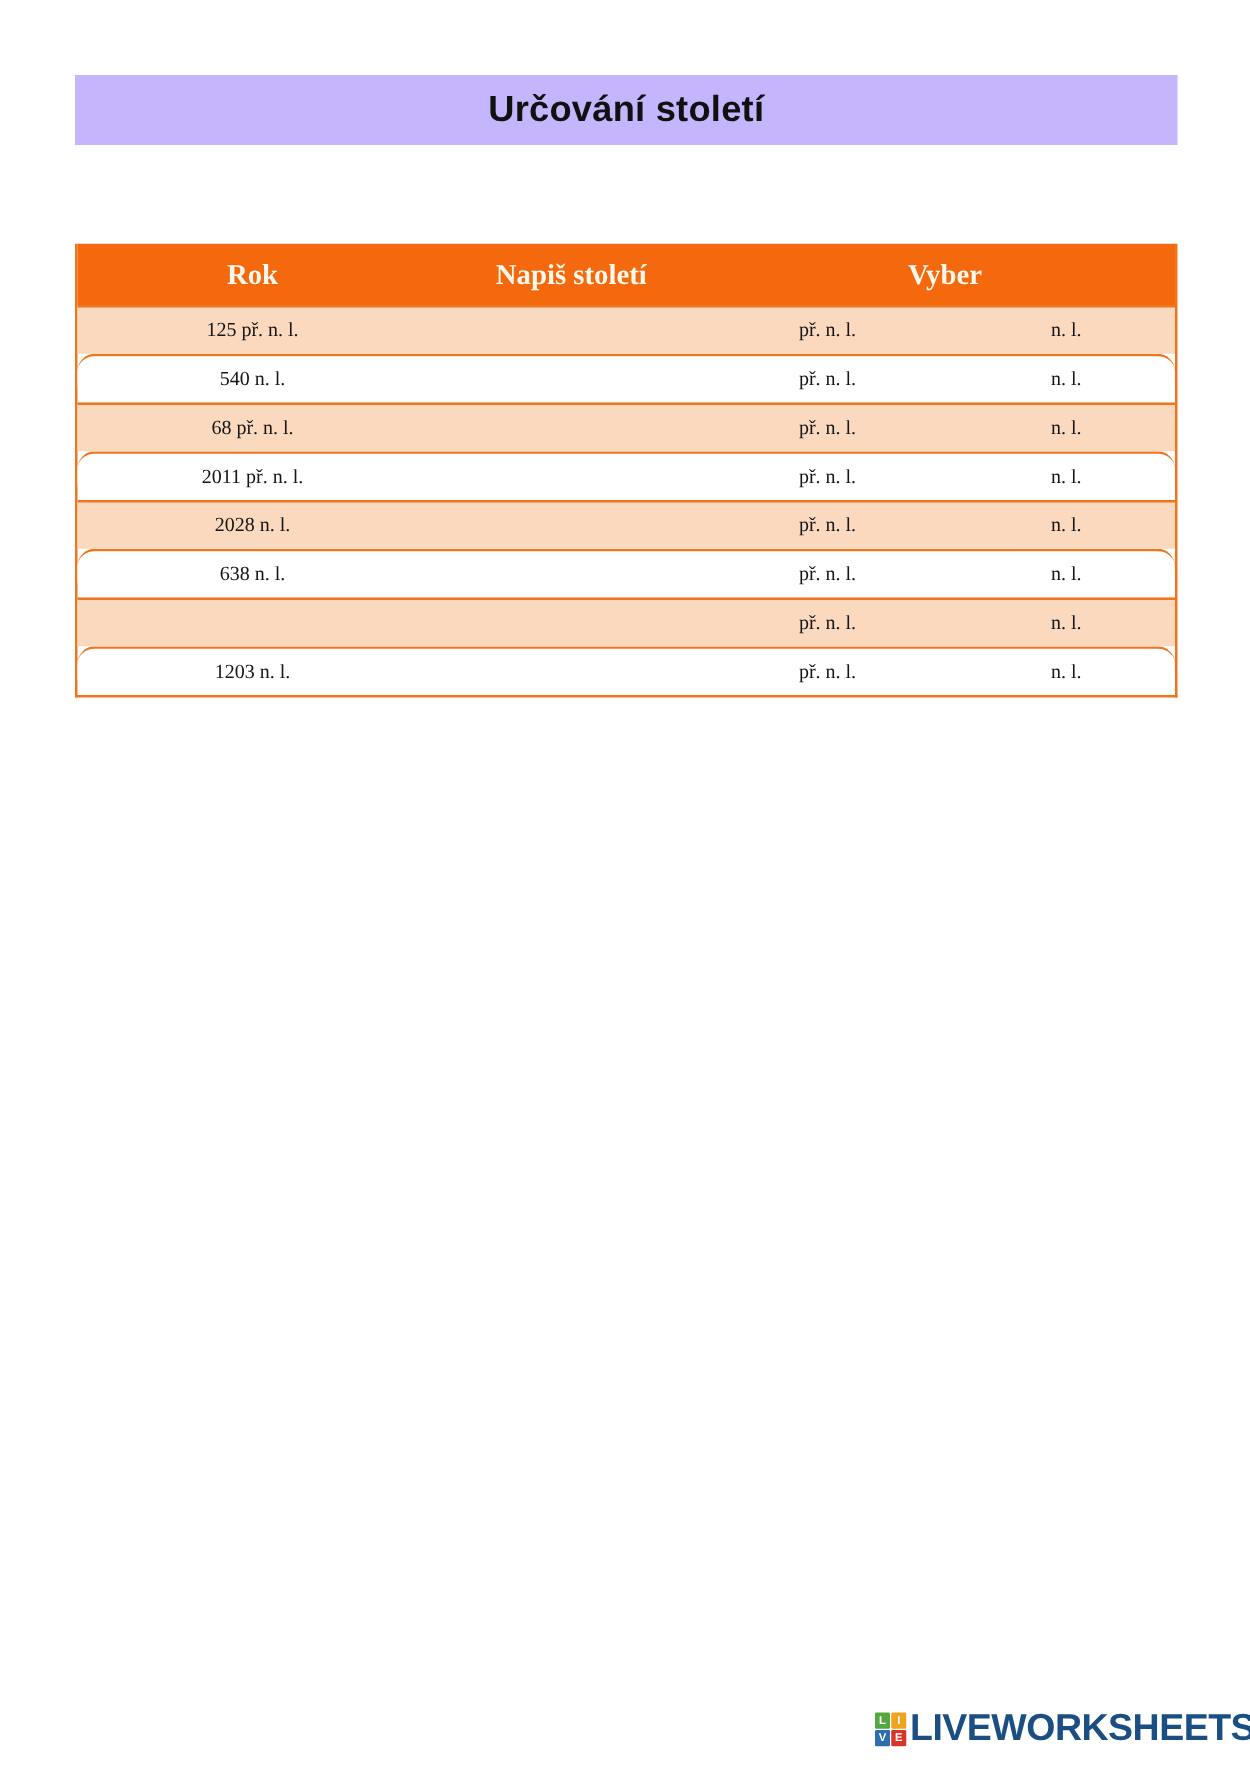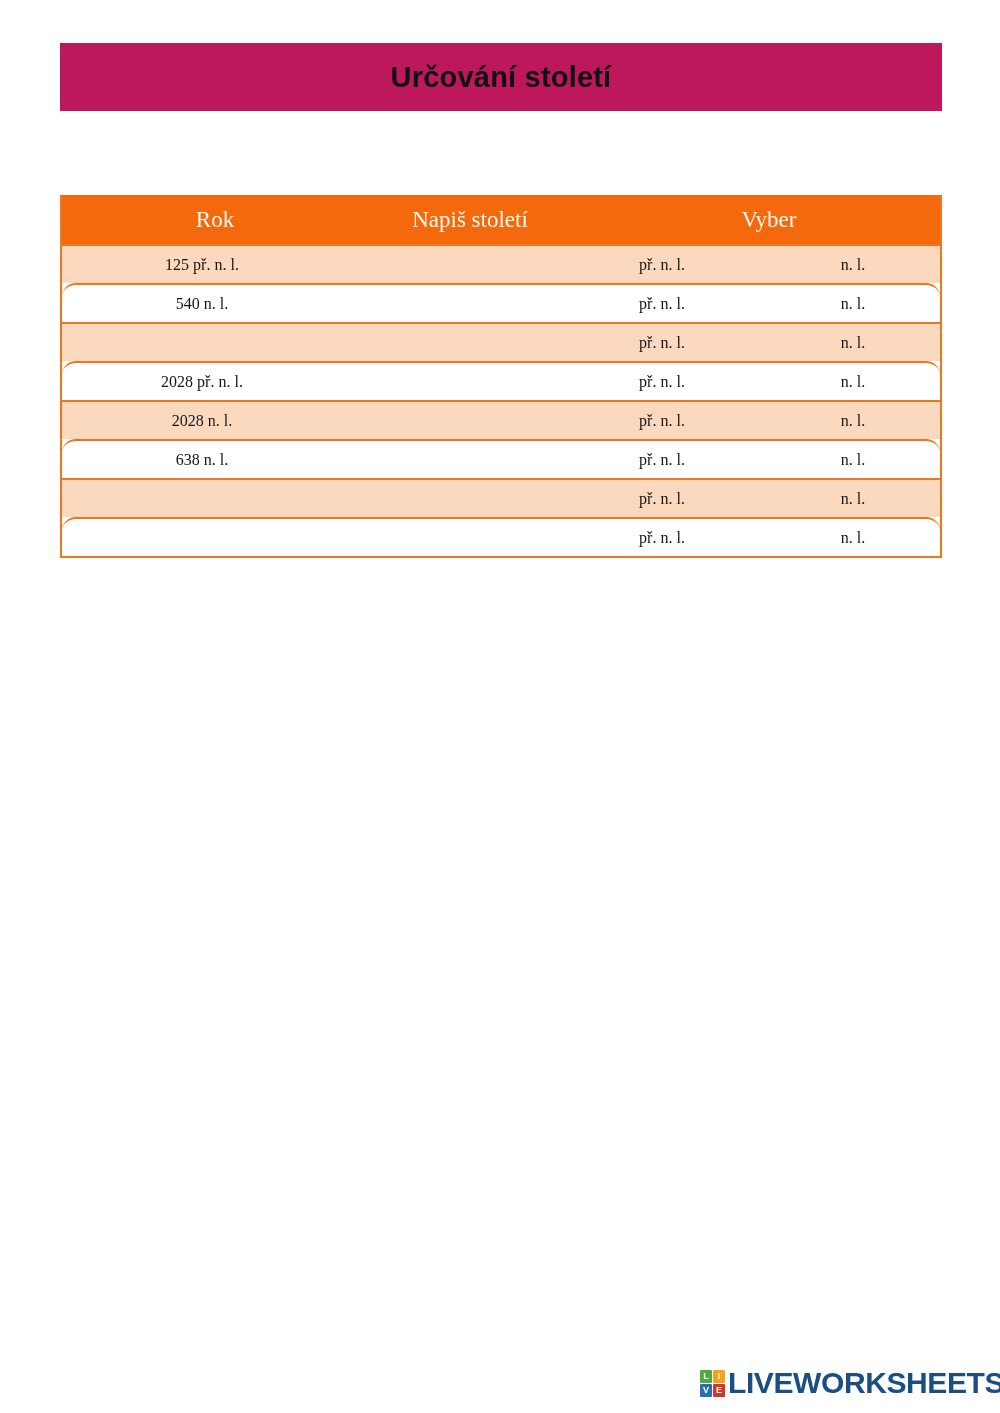--- a/index.html
+++ b/index.html
@@ -12,24 +12,24 @@
     height: 1413px;
     position: relative;
     font-family: "Liberation Serif", "DejaVu Serif", serif;
     overflow: hidden;
   }
 
   
   .title-banner {
     position: absolute;
     left: 60px;
-    top: 43px;
+    top: 60px;
     width: 882px;
-    height: 68px;
-    background: #be185d;
+    height: 56px;
+    background: #c4b5fd;
     display: flex;
     align-items: center;
     justify-content: center;
   }
   .title-text {
     font-family: "Liberation Sans", "DejaVu Sans", sans-serif;
     font-weight: bold;
     font-size: 29px;
     color: #111111;
     letter-spacing: 0.2px;
@@ -54,24 +54,23 @@
     position: relative;
   }
   .ws-header .hcell {
     position: absolute;
     top: 0;
     height: 49px;
     display: flex;
     align-items: center;
     justify-content: center;
     color: #FFF8EC;
-    font-weight: normal;
+    font-weight: bold;
     font-size: 23px;
     white-space: nowrap;
-    padding-left: 13px;
   }
   .hcell.col-year  { left: 0px;   width: 280px; }
   .hcell.col-write { left: 280px; width: 230px; }
   .hcell.col-pick  { left: 510px; width: 368px; }
 
   .ws-row {
     position: relative;
     height: 39px;
     border-top: 2px solid #F0761E;
     box-sizing: border-box;
@@ -172,26 +171,27 @@
         <div class="cell c-opt1">př. n. l.</div>
         <div class="cell c-opt2">n. l.</div>
       </div>
       <div class="ws-row shade-b">
         <div class="cell c-year">540 n. l.</div>
         <div class="cell c-write"></div>
         <div class="cell c-opt1">př. n. l.</div>
         <div class="cell c-opt2">n. l.</div>
       </div>
       <div class="ws-row shade-a">
-        <div class="cell c-write"></div>
-        <div class="cell c-opt1">př. n. l.</div>
-        <div class="cell c-opt2">n. l.</div>
-      </div>
-      <div class="ws-row shade-b">
-        <div class="cell c-year">2028 př. n. l.</div>
+        <div class="cell c-year">68 př. n. l.</div>
+        <div class="cell c-write"></div>
+        <div class="cell c-opt1">př. n. l.</div>
+        <div class="cell c-opt2">n. l.</div>
+      </div>
+      <div class="ws-row shade-b">
+        <div class="cell c-year">2011 př. n. l.</div>
         <div class="cell c-write"></div>
         <div class="cell c-opt1">př. n. l.</div>
         <div class="cell c-opt2">n. l.</div>
       </div>
       <div class="ws-row shade-a">
         <div class="cell c-year">2028 n. l.</div>
         <div class="cell c-write"></div>
         <div class="cell c-opt1">př. n. l.</div>
         <div class="cell c-opt2">n. l.</div>
       </div>
@@ -200,20 +200,21 @@
         <div class="cell c-write"></div>
         <div class="cell c-opt1">př. n. l.</div>
         <div class="cell c-opt2">n. l.</div>
       </div>
       <div class="ws-row shade-a">
         <div class="cell c-write"></div>
         <div class="cell c-opt1">př. n. l.</div>
         <div class="cell c-opt2">n. l.</div>
       </div>
       <div class="ws-row shade-b">
+        <div class="cell c-year">1203 n. l.</div>
         <div class="cell c-write"></div>
         <div class="cell c-opt1">př. n. l.</div>
         <div class="cell c-opt2">n. l.</div>
       </div>
     </div>
 
 </div>
 
 <div class="lw-logo">
   <div class="lw-blocks">

